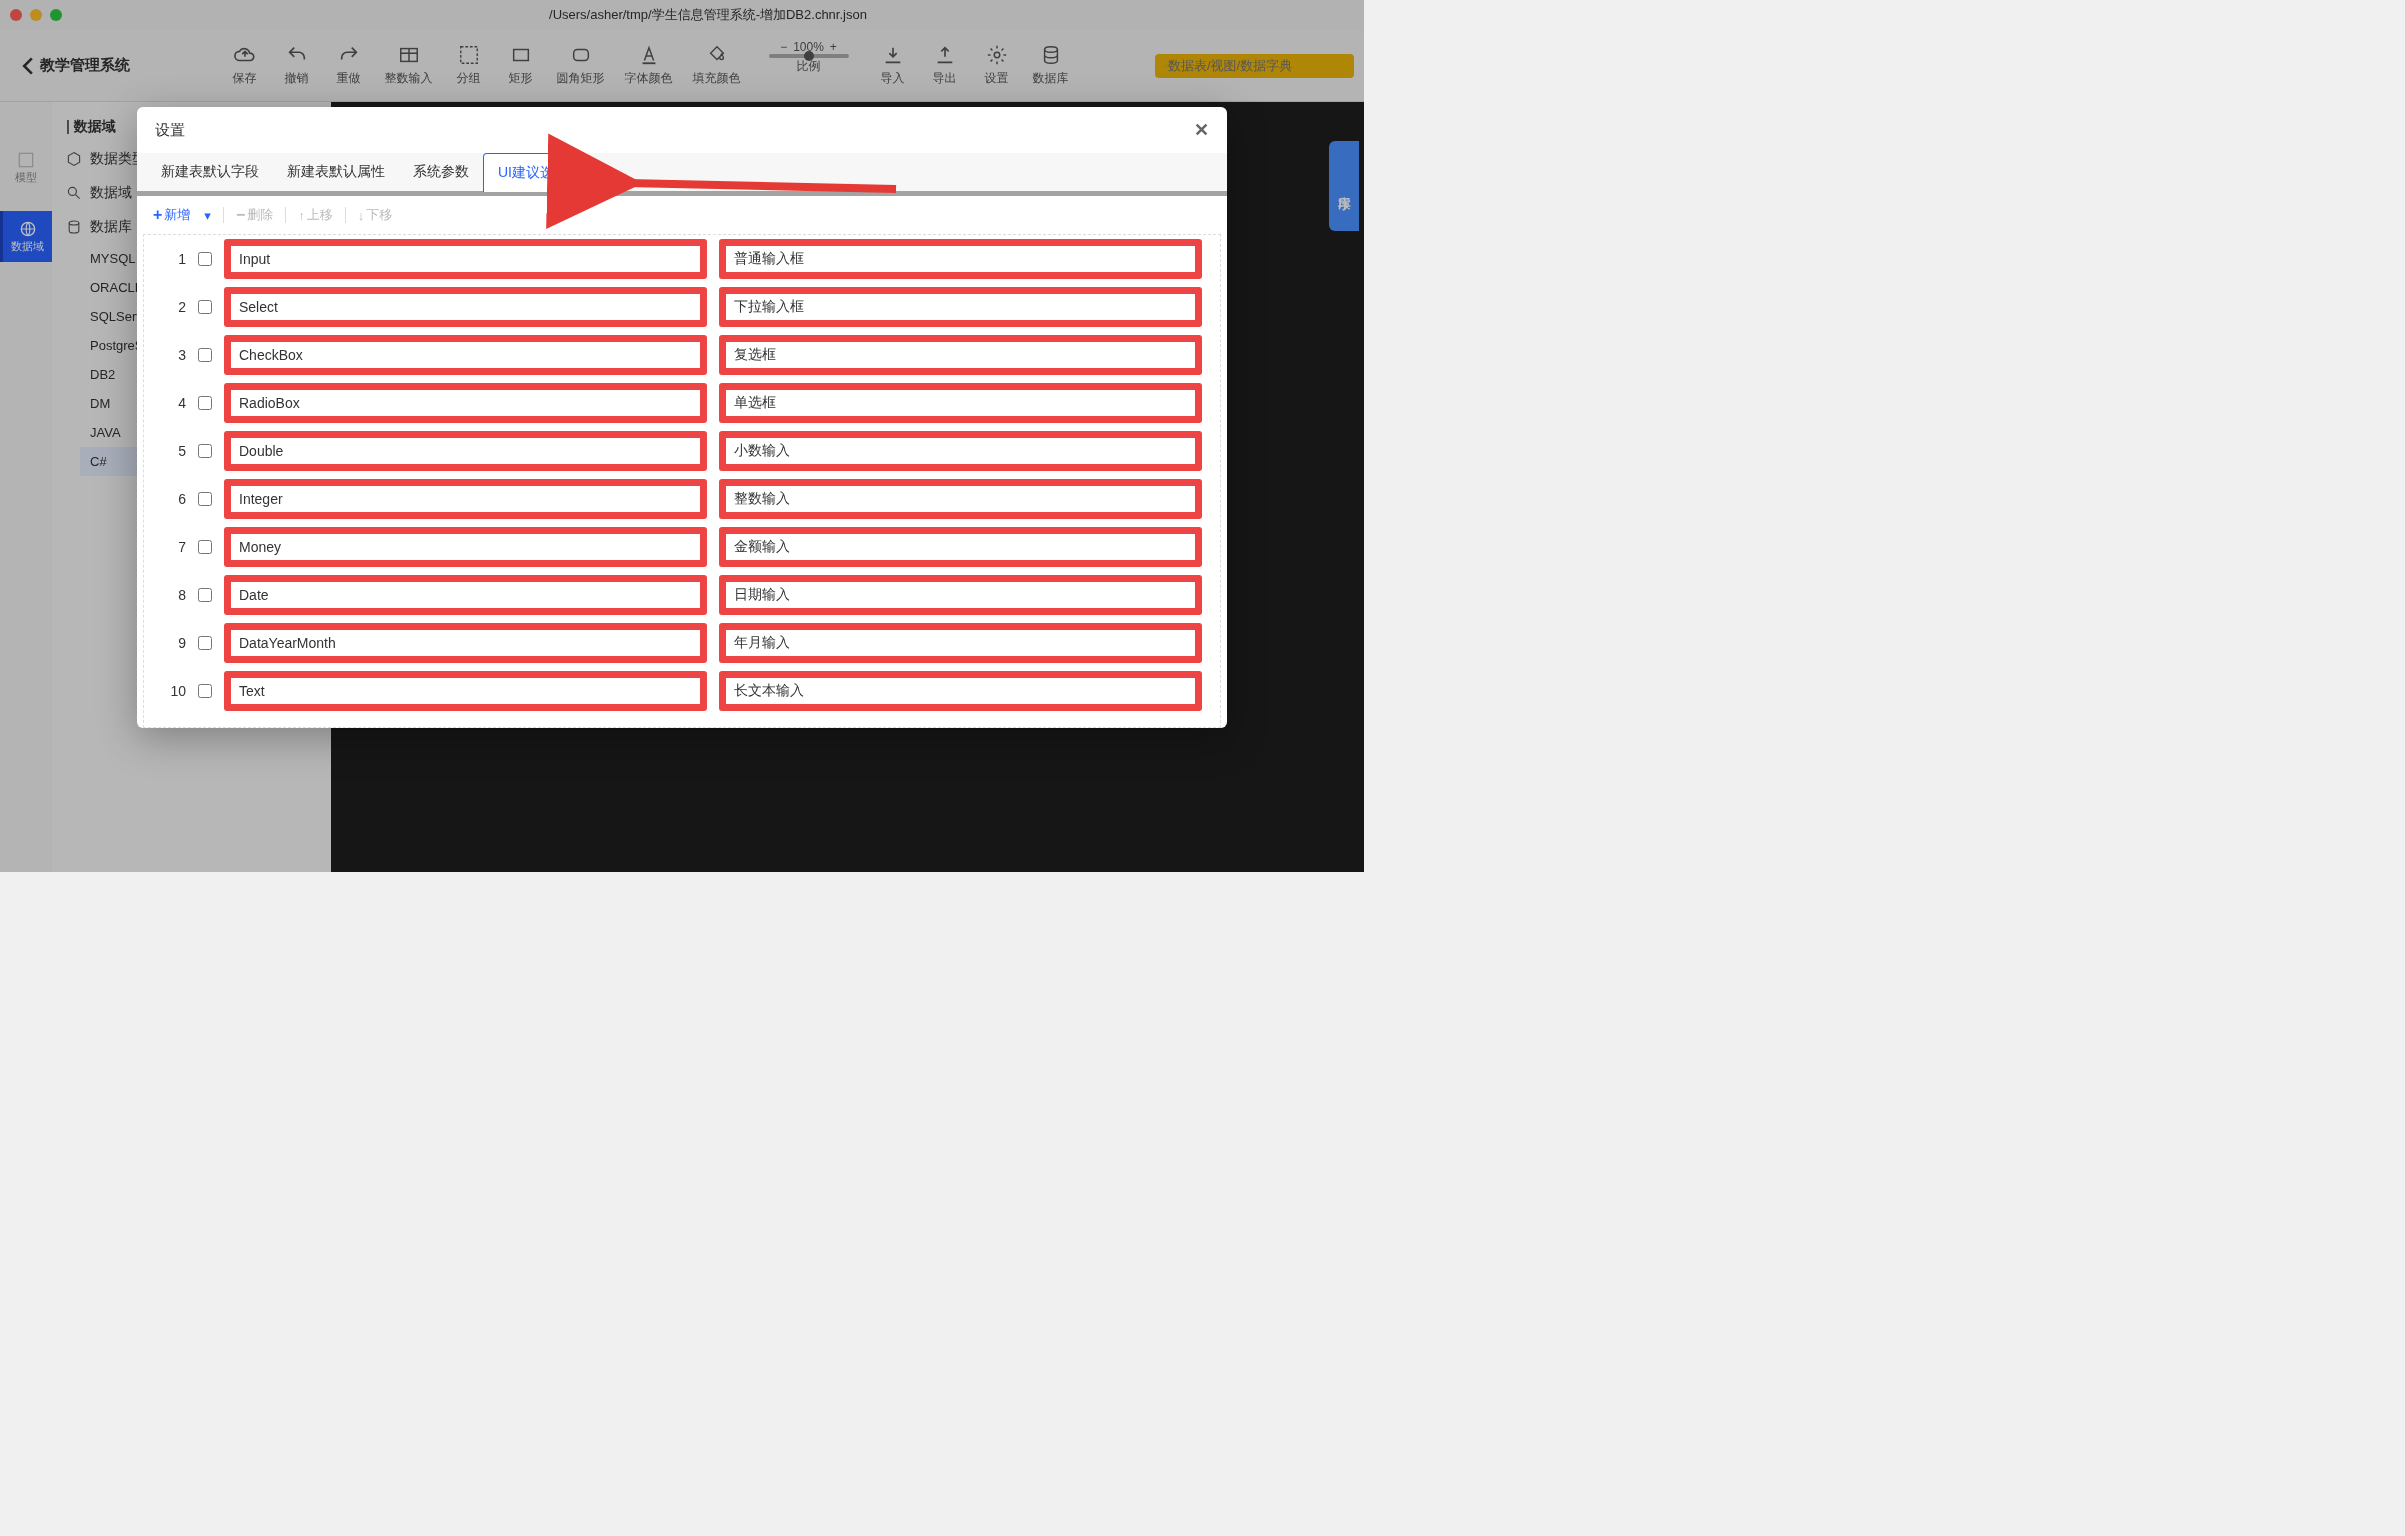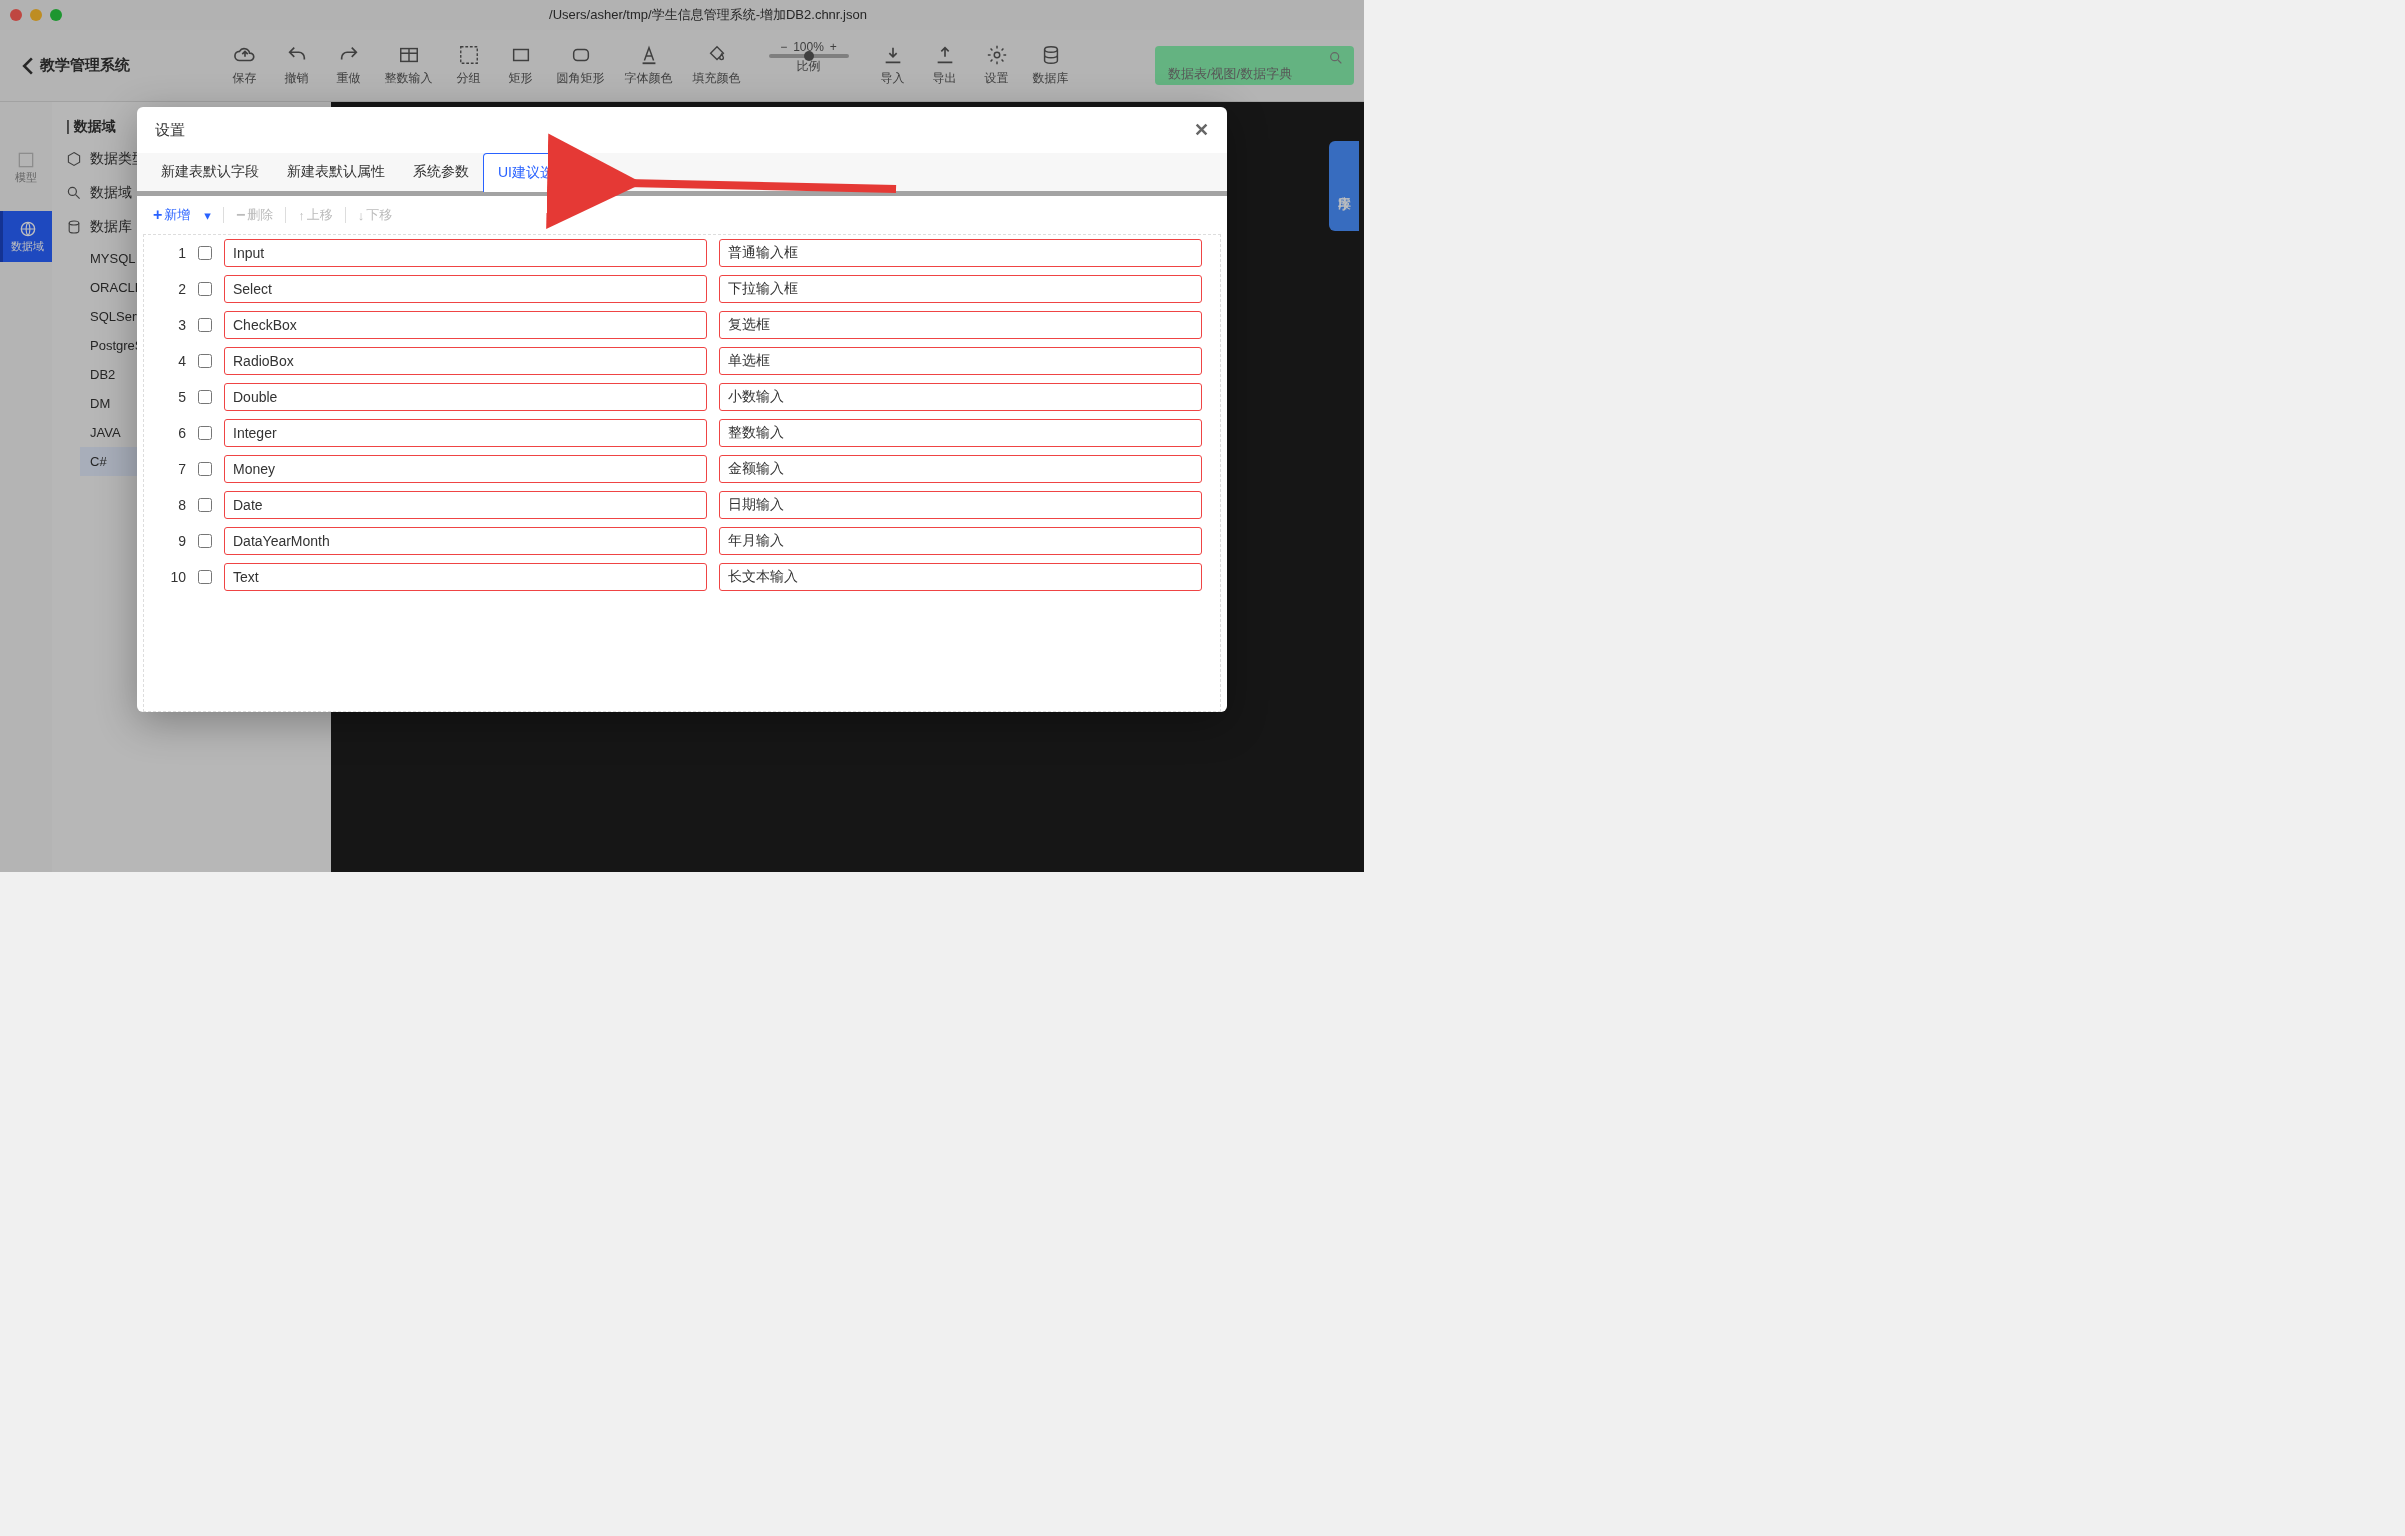--- a/index.html
+++ b/index.html
@@ -21,21 +21,21 @@
 .back-link svg { width: 12px; height: 18px; }
 .toolbar-center { flex: 1; display: flex; justify-content: center; gap: 4px; }
 .tb-item { display: flex; flex-direction: column; align-items: center; gap: 4px; padding: 4px 8px; color: #555; font-size: 12px; min-width: 48px; }
 .tb-item svg { width: 22px; height: 22px; }
 .tb-item .lbl { font-size: 12px; color: #555; }
 .zoom-block { display: flex; flex-direction: column; align-items: center; padding: 0 16px; color: #555; font-size: 12px; }
 .zoom-top { display: flex; align-items: center; gap: 6px; }
 .zoom-slider { width: 80px; height: 4px; background: #aaa; border-radius: 2px; position: relative; }
 .zoom-slider .thumb { position: absolute; width: 10px; height: 10px; border-radius: 50%; background: #555; top: -3px; left: 50%; transform: translateX(-50%); }
 .toolbar-right { display: flex; align-items: center; gap: 6px; }
-.search-box { display: flex; align-items: flex-end; background: #86efac; border-radius: 4px; padding: 4px 10px; width: 199px; flex-direction: column; }
+.search-box { display: flex; align-items: flex-start; background: #eab308; border-radius: 4px; padding: 4px 10px; width: 199px; }
 .search-box input { background: transparent; border: none; outline: none; font-size: 13px; flex: 1; color: #555; }
 .search-box svg { width: 16px; height: 16px; }
 
 
 .main-area { display: flex; height: calc(100% - 101px); }
 .rail { width: 52px; background: #f0f0f0; display: flex; flex-direction: column; align-items: center; padding-top: 40px; gap: 18px; }
 .rail-item { display: flex; flex-direction: column; align-items: center; font-size: 11px; color: #888; padding: 8px 4px; width: 100%; }
 .rail-item.active { background: #2962ff; color: #fff; border-left: 3px solid #1b45c4; }
 .rail-item svg { width: 20px; height: 20px; }
 
@@ -71,21 +71,21 @@
 .tab-toolbar { display: flex; align-items: center; gap: 2px; padding: 8px 10px; font-size: 13px; }
 .tbtn { display: flex; align-items: center; gap: 2px; padding: 2px 6px; color: #bbb; cursor: pointer; }
 .tbtn.enabled { color: #2962ff; }
 .tbtn .pl { font-size: 16px; font-weight: bold; }
 .sep { width: 1px; height: 16px; background: #ddd; margin: 0 4px; }
 
 .option-table { padding: 0 12px 12px; border: 1px dashed #ddd; margin: 0 6px; min-height: 478px; }
 .opt-row { display: flex; align-items: center; gap: 12px; padding: 4px 6px; }
 .opt-row .num { width: 24px; text-align: right; color: #333; font-size: 14px; }
 .opt-row input[type=checkbox] { width: 14px; height: 14px; }
-.opt-row .txt-cell { flex: 1; border: 1px solid #ef4444; border-radius: 3px; padding: 5px 8px; font-size: 14px; color: #333; background: #fff; }
+.opt-row .txt-cell { flex: 1; border: 7px solid #ef4444; border-radius: 3px; padding: 5px 8px; font-size: 14px; color: #333; background: #fff; }
 
 .modal-footer { display: flex; justify-content: center; gap: 12px; padding: 14px; border-top: 1px solid #eee; }
 .btn { padding: 8px 26px; border-radius: 3px; font-size: 14px; cursor: pointer; border: 1px solid #ccc; background: #fff; color: #333; }
 .btn.primary { background: #2962ff; border-color: #2962ff; color: #fff; }
 
 
 .annotation-arrow { position: absolute; top: 169px; left: 607px; pointer-events: none; }
 .annotation-arrow svg { overflow: visible; }
 </style>
 </head>

